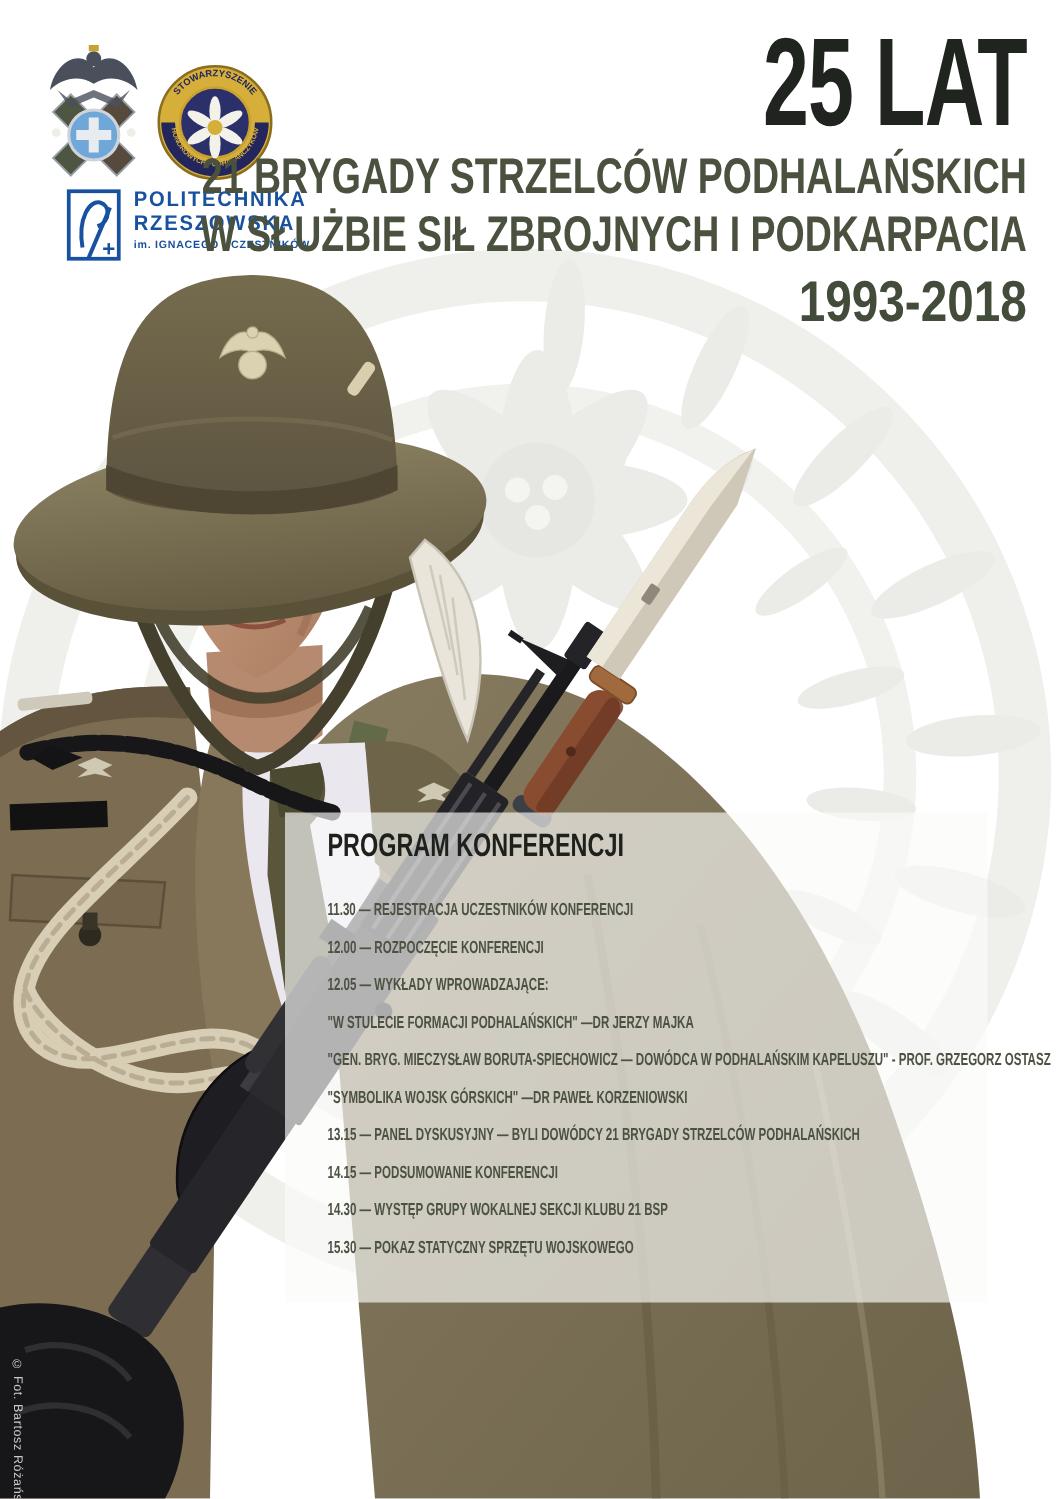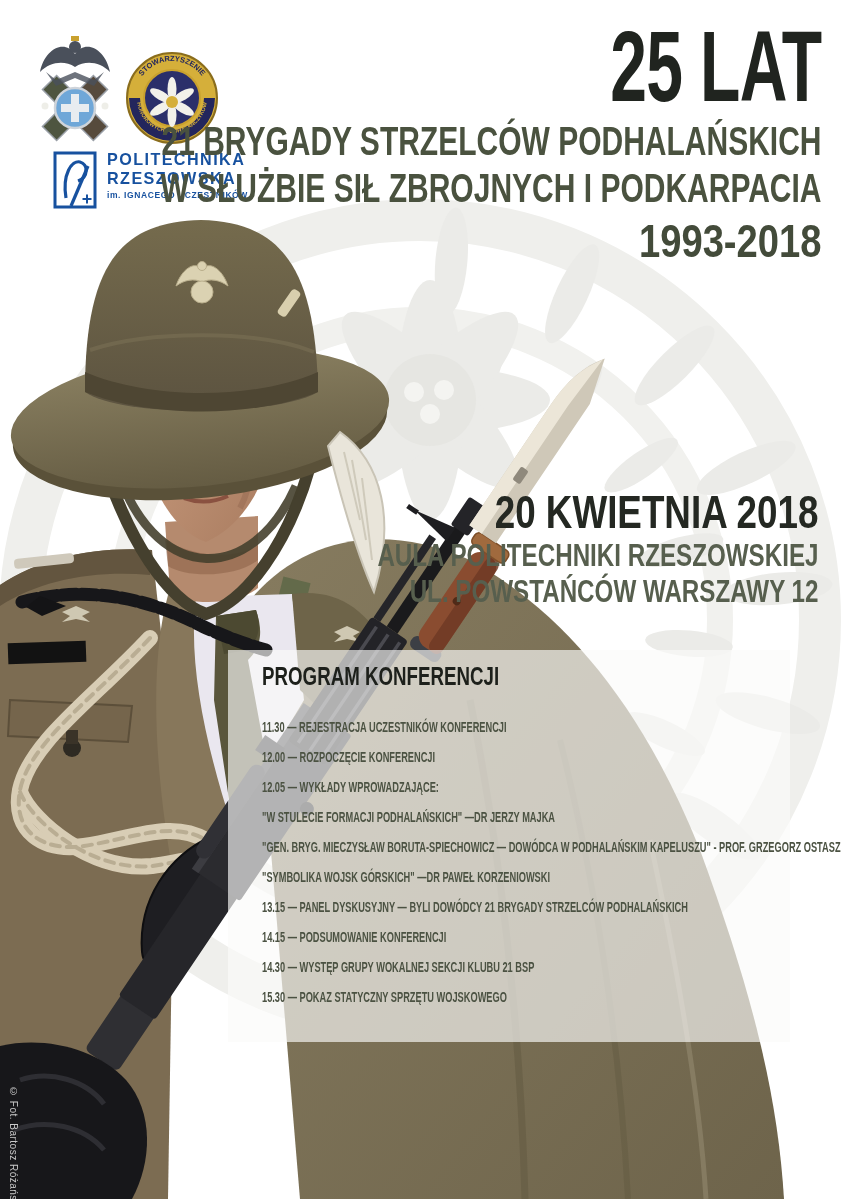--- a/index.html
+++ b/index.html
@@ -302,25 +302,20 @@
     </div>
   </div>
 
   <header class="title-block">
     <div class="big-title condensed">25 LAT</div>
     <div class="sub1 condensed">21 BRYGADY STRZELCÓW PODHALAŃSKICH</div>
     <div class="sub2 condensed">W SŁUŻBIE SIŁ ZBROJNYCH I PODKARPACIA</div>
     <div class="years condensed">1993-2018</div>
   </header>
 
-  <section class="event-block">
-    <div class="event-date condensed">20 KWIETNIA 2018</div>
-    <div class="venue condensed">AULA POLITECHNIKI RZESZOWSKIEJ</div>
-    <div class="venue condensed">UL. POWSTAŃCÓW WARSZAWY 12</div>
-  </section>
 
   <section class="program-panel">
     <div class="program-heading">PROGRAM KONFERENCJI</div>
     <div class="program-items">
       <div class="program-item">11.30 — REJESTRACJA UCZESTNIKÓW KONFERENCJI</div>
       <div class="program-item">12.00 — ROZPOCZĘCIE KONFERENCJI</div>
       <div class="program-item">12.05 — WYKŁADY WPROWADZAJĄCE:</div>
       <div class="program-item">"W STULECIE FORMACJI PODHALAŃSKICH" —DR JERZY MAJKA</div>
       <div class="program-item">"GEN. BRYG. MIECZYSŁAW BORUTA-SPIECHOWICZ — DOWÓDCA W PODHALAŃSKIM KAPELUSZU" - PROF. GRZEGORZ OSTASZ</div>
       <div class="program-item">"SYMBOLIKA WOJSK GÓRSKICH" —DR PAWEŁ KORZENIOWSKI</div>

